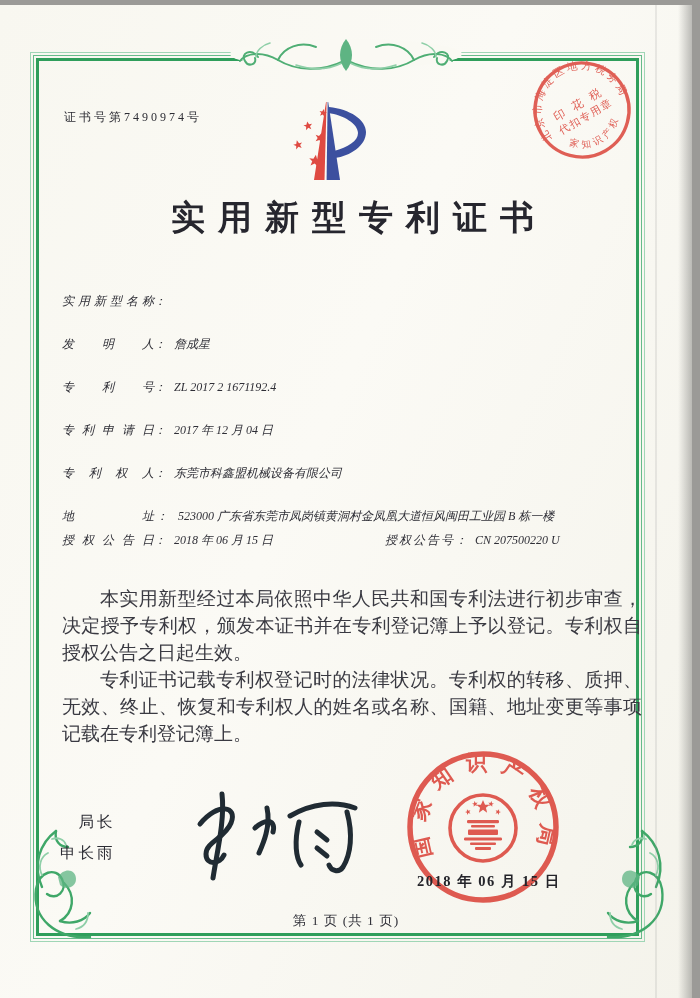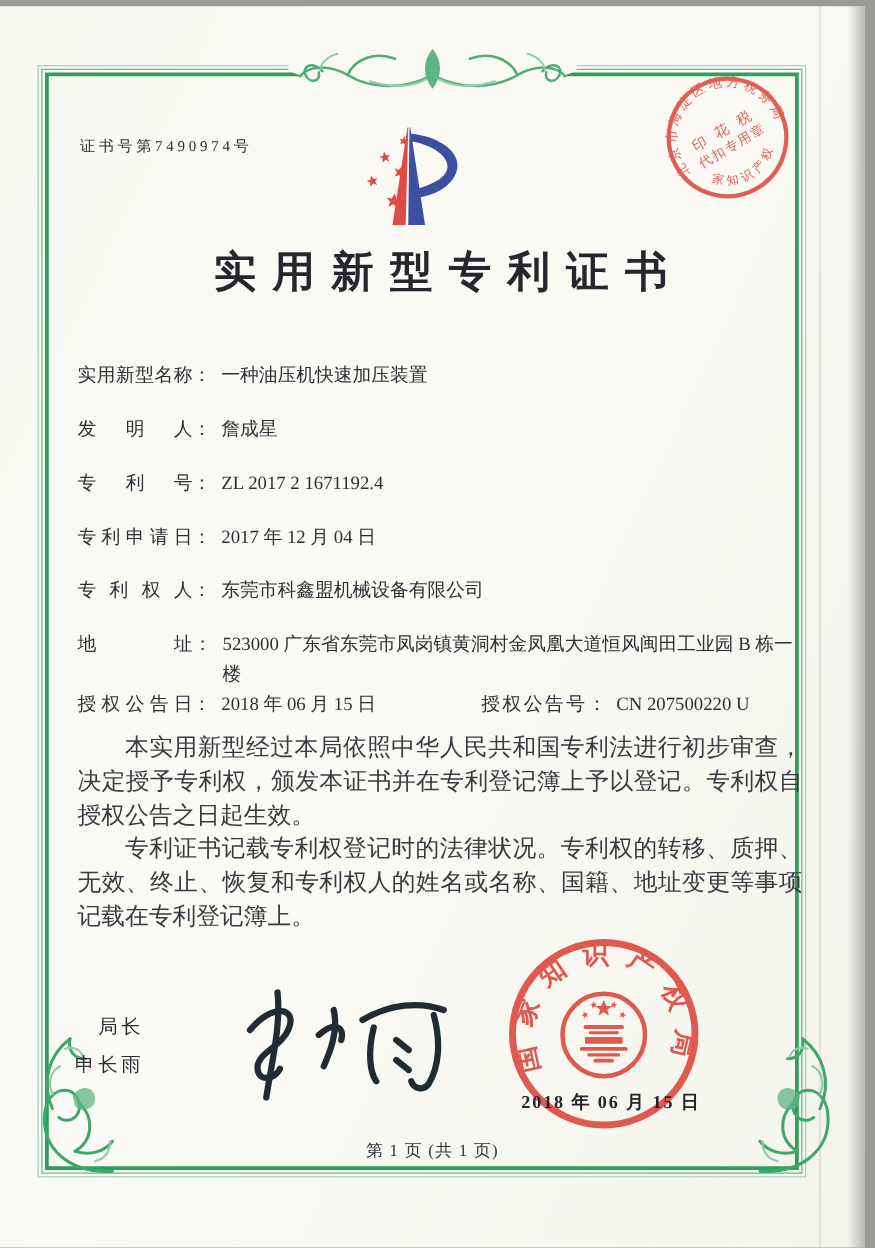--- a/index.html
+++ b/index.html
@@ -13,21 +13,21 @@
   
   #frame{position:absolute;left:30px;top:47px;width:613px;height:888px;border:1px solid #a0d6b6;}
   #frame::before{content:"";position:absolute;inset:2px;border:1px solid #66bb8a;}
   #frame::after{content:"";position:absolute;inset:5px;border:3px solid #2f9e5b;}
 
   .abs{position:absolute;}
   #cert-no{left:64px;top:104px;font-size:12px;letter-spacing:3px;color:#2c2c34;}
   #title{left:0;width:692px;top:190px;text-align:center;font-size:34px;font-weight:700;
          letter-spacing:13px;padding-left:13px;color:#26262e;}
 
-  #fields{left:62px;top:284px;width:578px;font-size:15px;color:#2e2e36;}
+  #fields{left:62px;top:284px;width:578px;font-size:12px;color:#2e2e36;font-style:italic;}
   .frow{display:flex;line-height:24px;margin-bottom:19px;position:relative;}
   .flabel{display:inline-block;width:92px;text-align:justify;text-align-last:justify;}
   .fcolon{display:inline-block;margin-right:8px;}
   .fvalue{flex:1;max-width:462px;}
   .frow.address{margin-bottom:0;justify-content:space-between;}
   .grant-no{position:absolute;left:323px;top:0;display:flex;line-height:24px;}
   .grant-no .flabel2{letter-spacing:2px;text-align:center;}
 
   #paragraphs{left:62px;top:580px;width:580px;font-size:19px;line-height:27px;color:#3a3a42;}
   #paragraphs p{margin:0;text-indent:2em;text-align:justify;}
@@ -139,21 +139,20 @@
       <text x="52" y="63" font-size="10.5" letter-spacing="1.5" text-anchor="middle" stroke="none" font-family="Liberation Serif,serif">代扣专用章</text>
     </g>
   </svg>
 
   <div id="title" class="abs">实用新型专利证书</div>
 
   <div id="fields" class="abs">
     <div class="frow">
       <span class="flabel">实用新型名称</span>
         <span class="fcolon">：</span>
-      <span class="fvalue">一种油压机快速加压装置</span>
     </div>
     <div class="frow">
       <span class="flabel">发明人</span>
         <span class="fcolon">：</span>
       <span class="fvalue">詹成星</span>
     </div>
     <div class="frow">
       <span class="flabel">专利号</span>
         <span class="fcolon">：</span>
       <span class="fvalue">ZL 2017 2 1671192.4</span>

